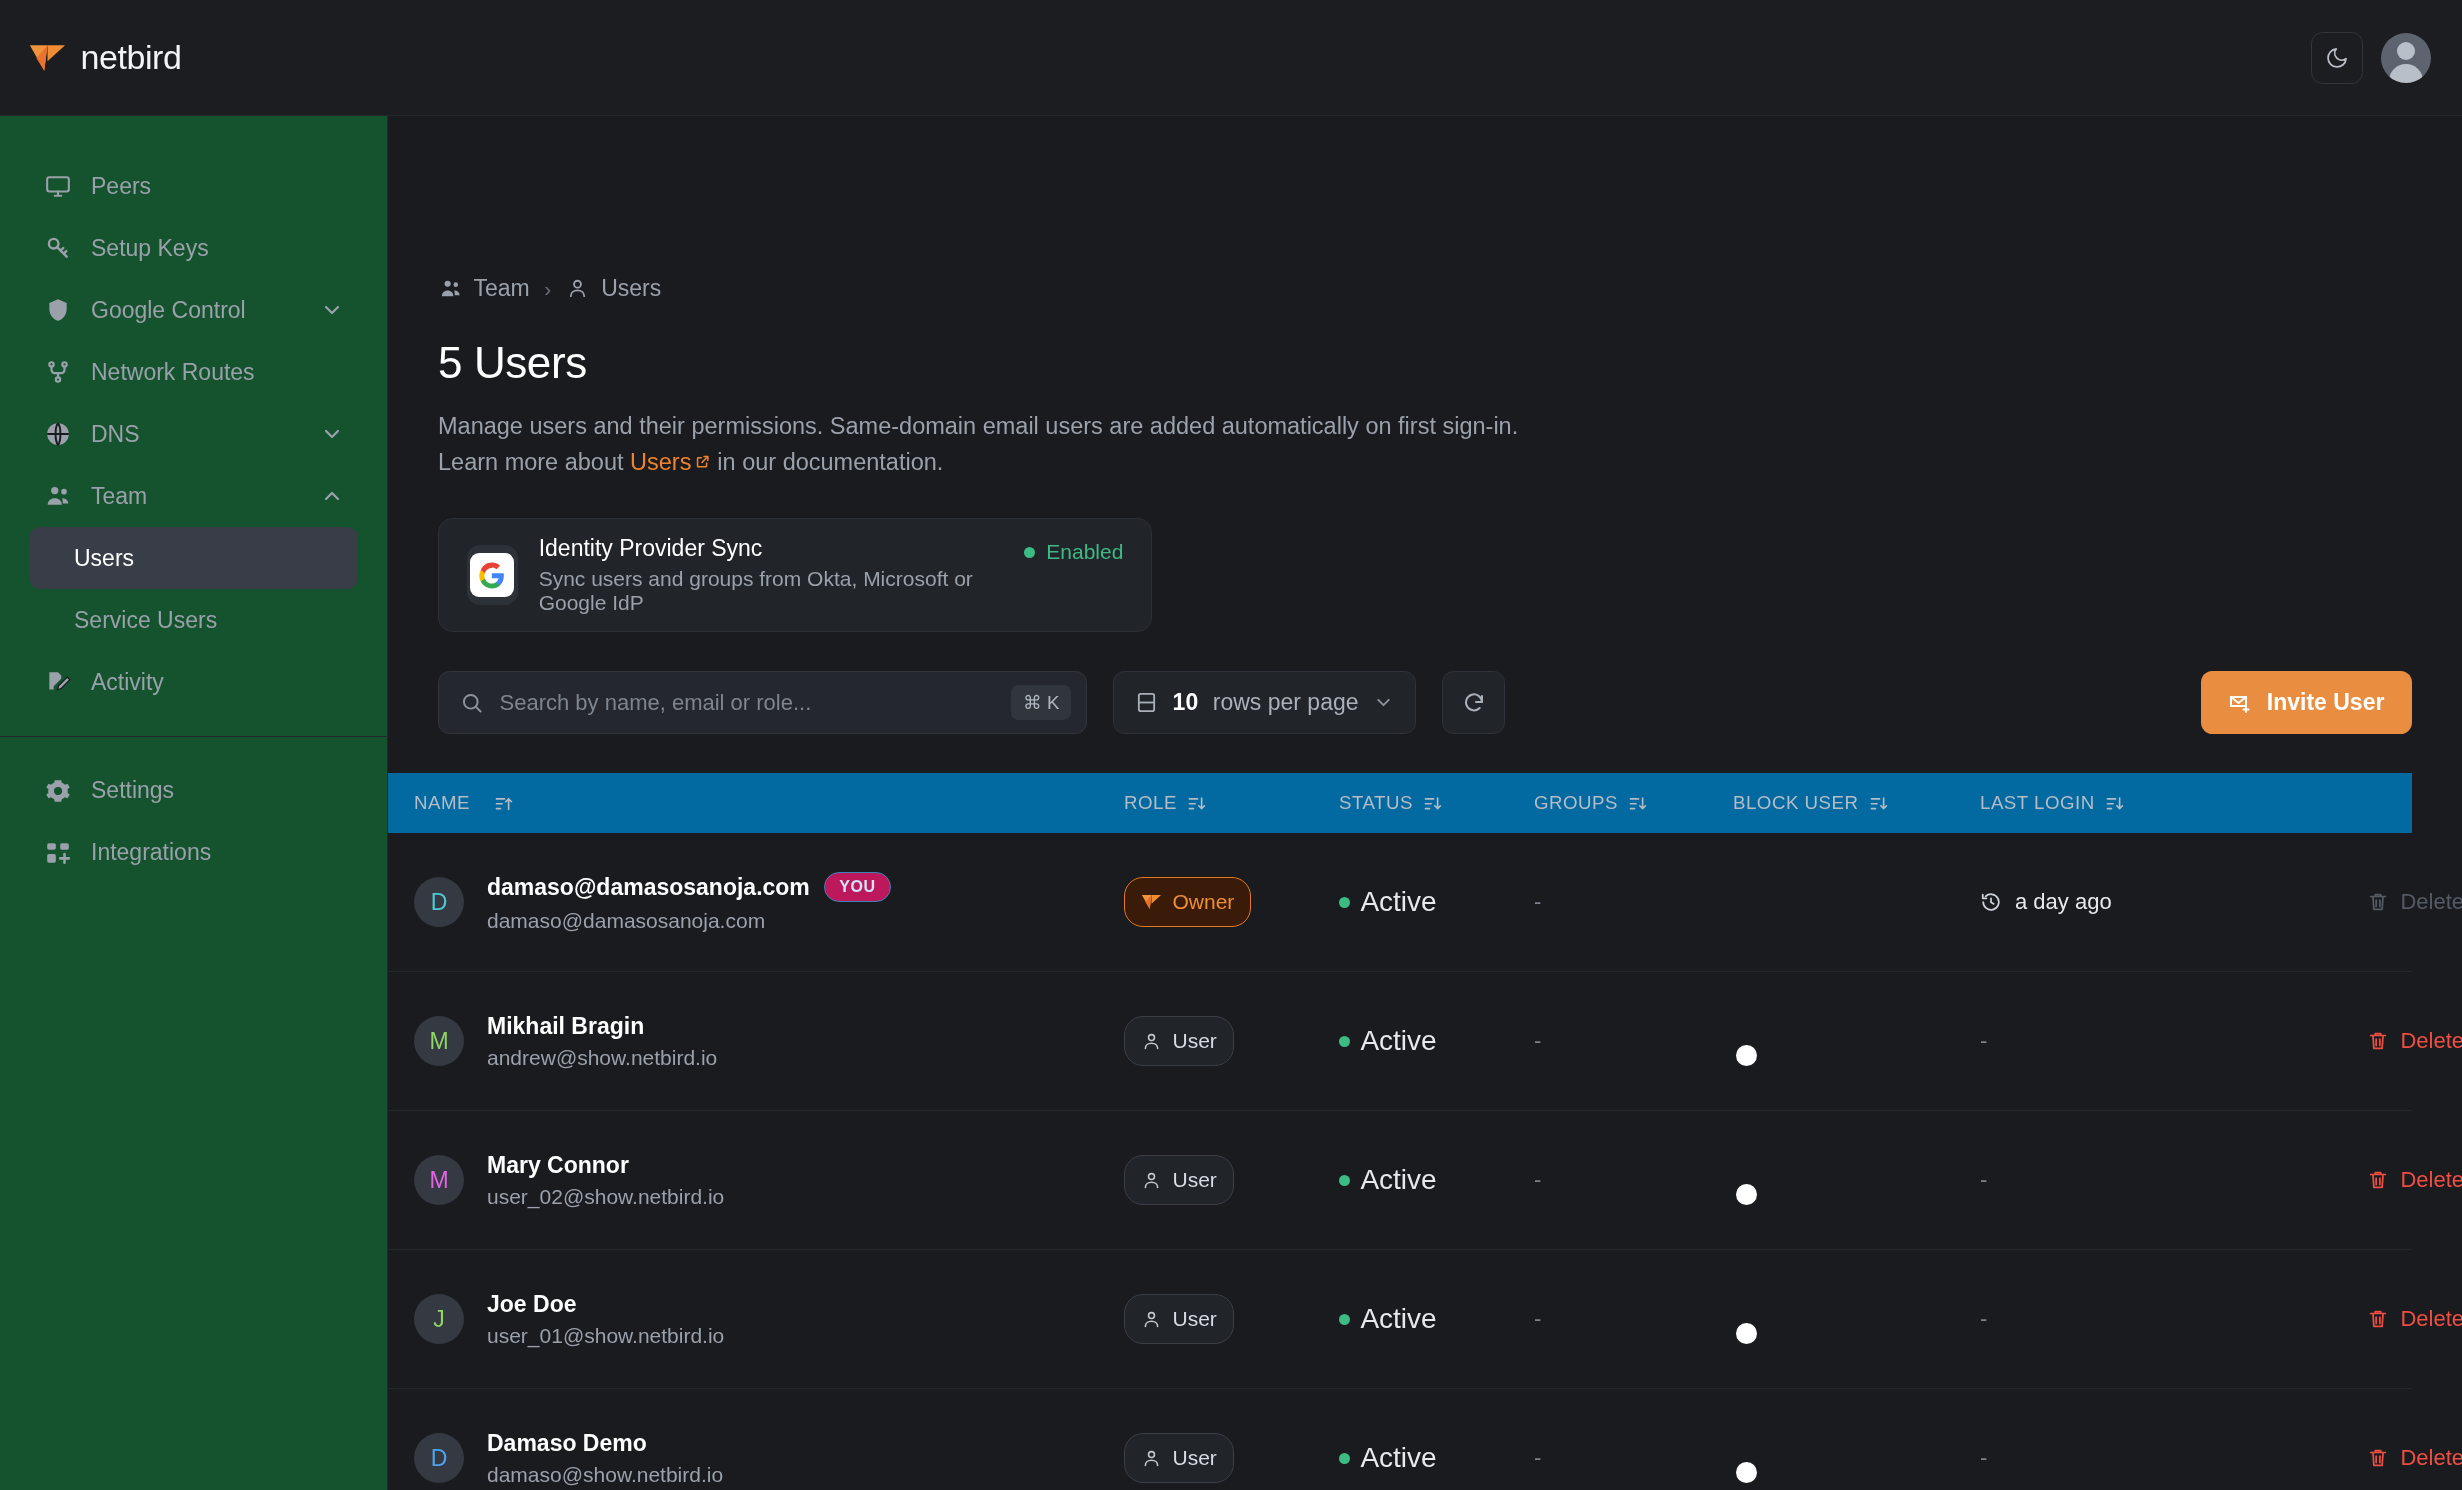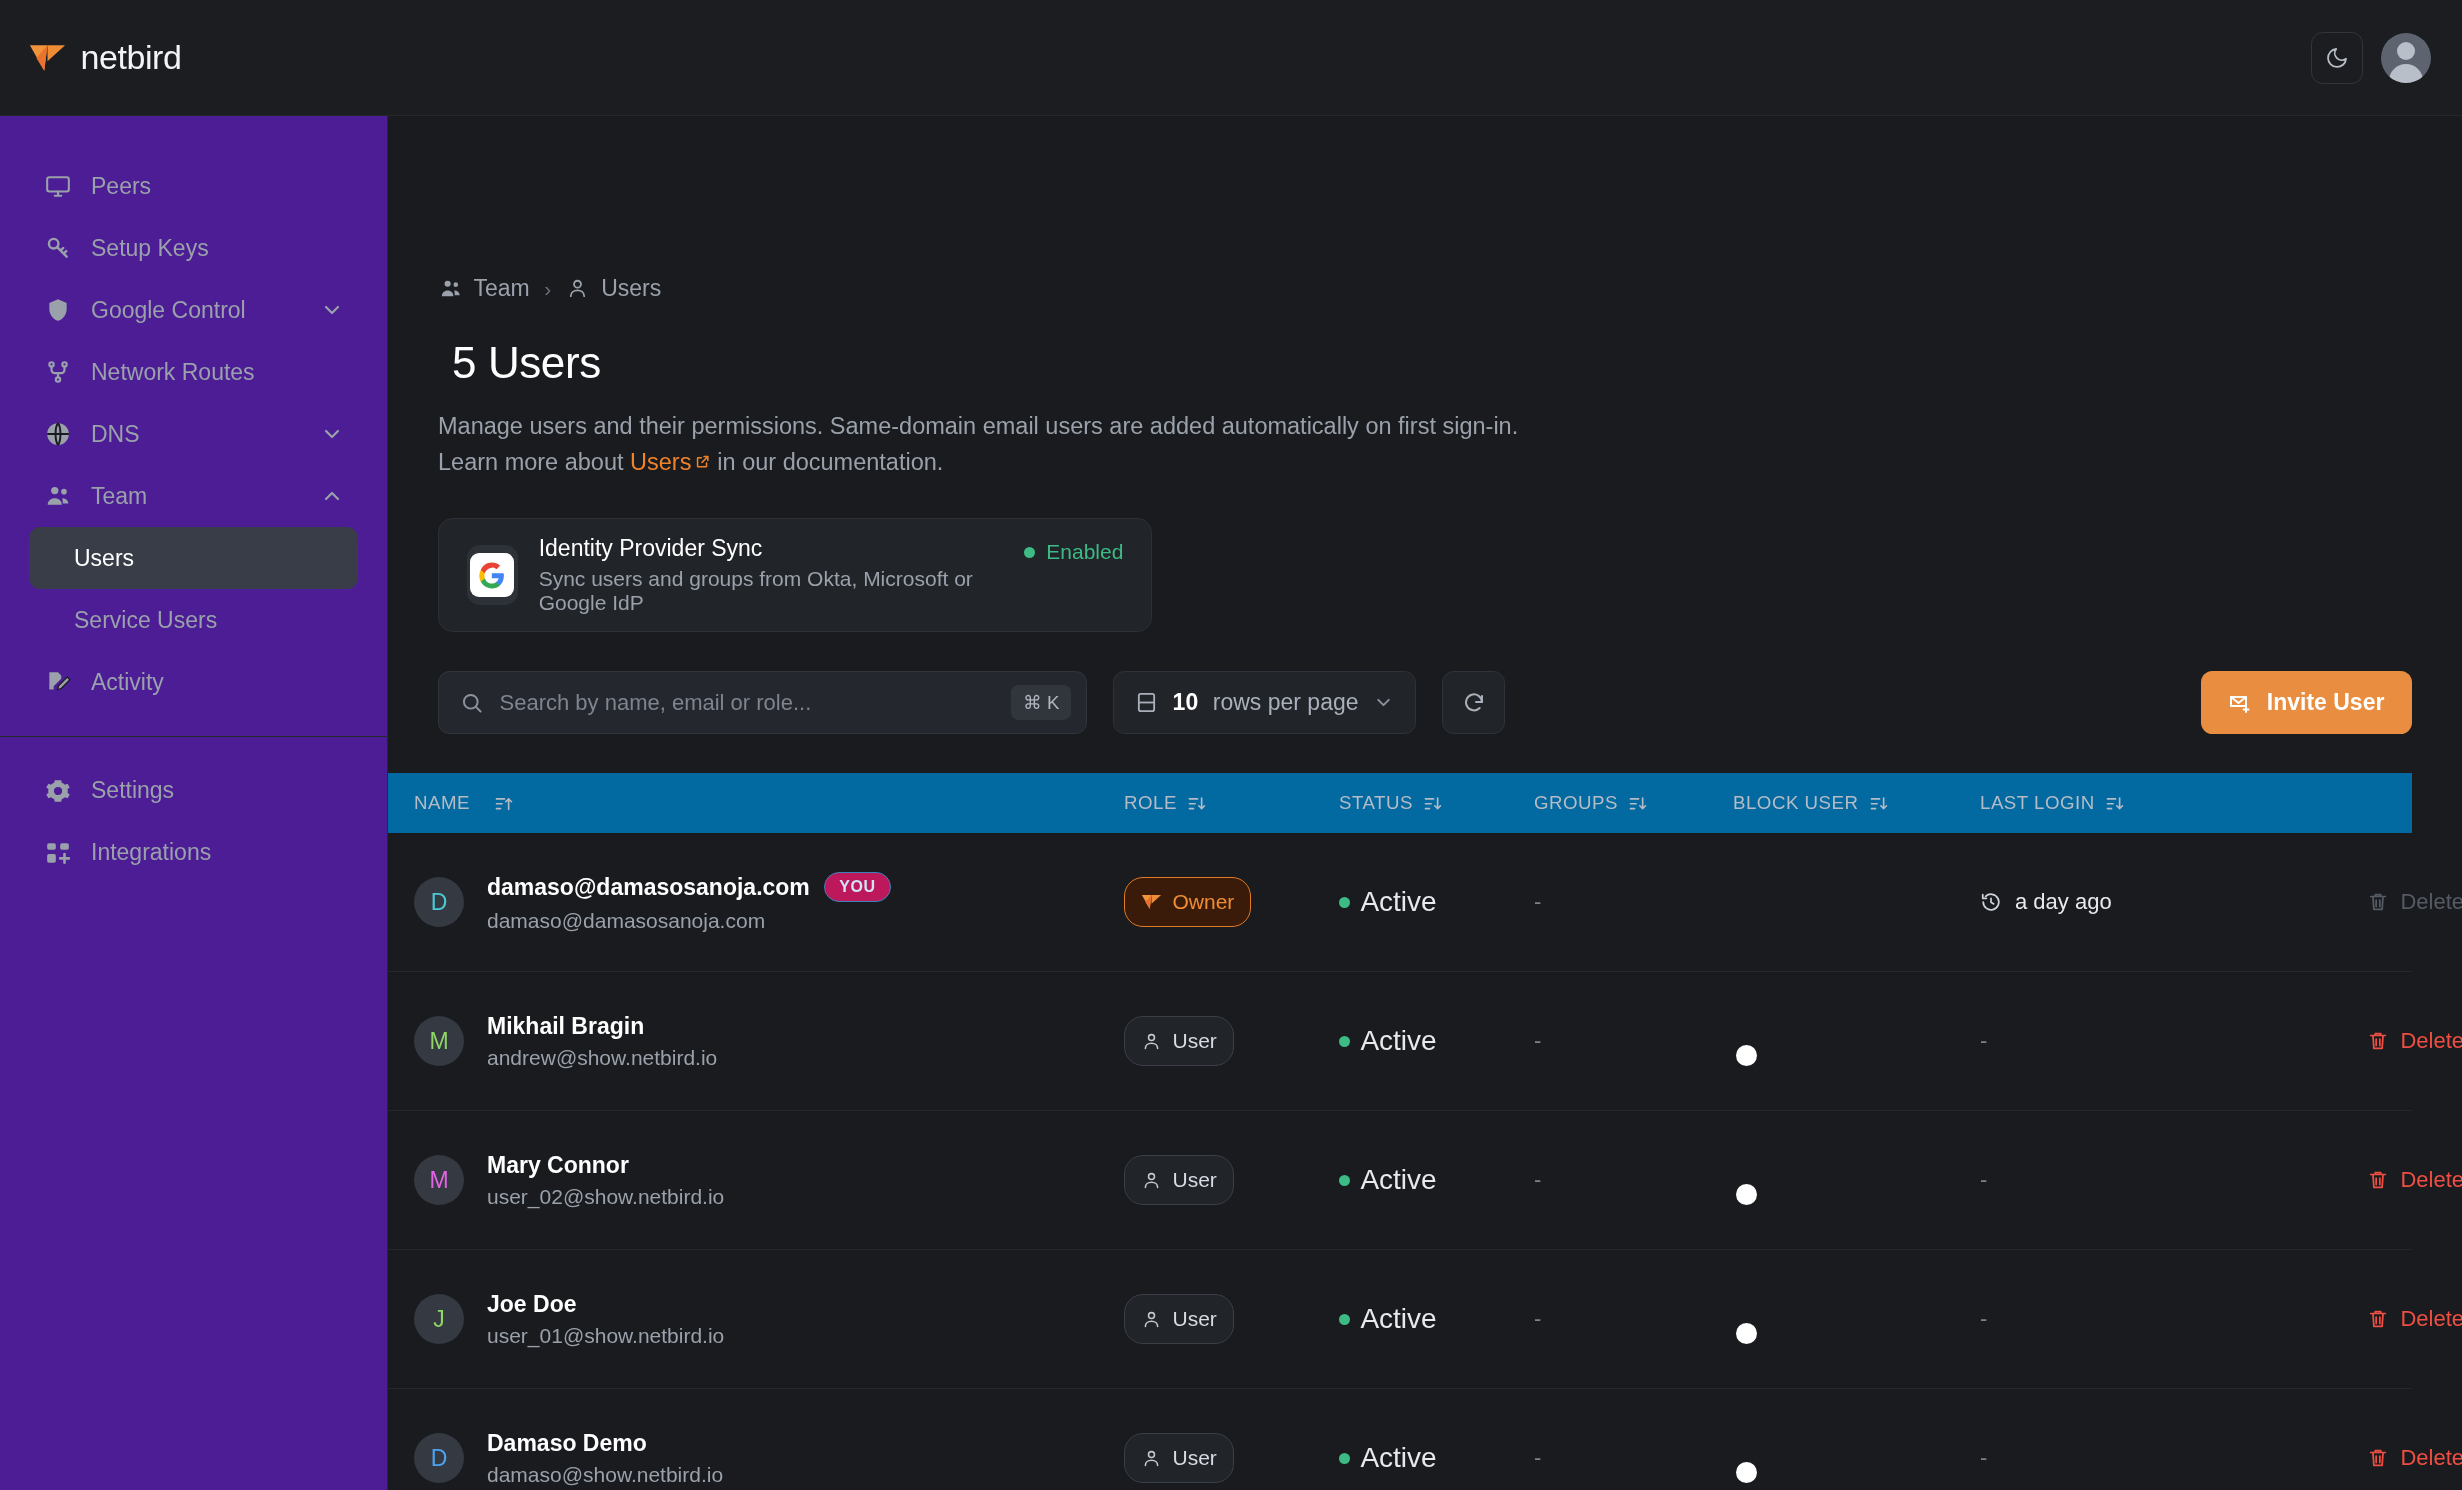--- a/index.html
+++ b/index.html
@@ -31,21 +31,21 @@
   .avatar-top { width: 50px; height: 50px; border-radius: 50%; background: #5d6470; overflow: hidden; position: relative; }
   .avatar-top .head { position: absolute; width: 18px; height: 18px; border-radius: 50%; background: #b9bfc8; left: 16px; top: 9.7px; }
   .avatar-top .body { position: absolute; width: 34px; height: 23px; border-radius: 17px 17px 0 0; background: #b9bfc8; left: 8px; top: 31px; }
 
   
   .body-wrap { flex: 1; display: flex; min-height: 0; }
 
   
   .sidebar {
     width: 388px; flex: 0 0 388px;
-    background: #4c1d95;
+    background: #14532d;
     border-right: 0.8px solid #25282d;
     padding-top: 39px;
   }
   .nav-item {
     display: flex; align-items: center; gap: 18px;
     height: 62px; margin: 0 29px; padding: 0 13px;
     border-radius: 11.4px; color: #9aa1ab; font-size: 23px;
   }
   .nav-item.active { background: #383d47; color: #ffffff; }
   .nav-item .nv-icon { width: 31px; height: 31px; display: flex; align-items: center; justify-content: center; flex: 0 0 31px; }
@@ -57,21 +57,21 @@
   .nav-divider { height: 0.8px; background: #25282d; margin: 23px 0 23px 0; }
 
   
   .main { flex: 1; min-width: 0; background: #191b1f; position: relative; }
   .main-pad { padding: 0 0 0 50px; }
 
   .breadcrumb { display: flex; align-items: center; gap: 11.4px; padding-top: 159px; color: #9aa1ab; font-size: 23px; }
   .breadcrumb .bc-icon { width: 24px; height: 24px; display: flex; align-items: center; justify-content: center; }
   .breadcrumb .sep { color: #6b727c; font-size: 21px; margin: 0 3.2px; }
 
-  .page-title { margin-top: 36px; font-size: 44px; color: #ffffff; font-weight: 400; letter-spacing: -0.4px; margin-left: 14px; }
+  .page-title { margin-top: 36px; font-size: 44px; color: #ffffff; font-weight: 400; letter-spacing: -0.4px; }
   .page-desc { margin-top: 21px; font-size: 23.5px; color: #9aa1ab; line-height: 1.52; }
   .page-desc .lnk { color: #f0832a; }
   .ext-icon { display: inline-block; width: 15.4px; height: 15.4px; vertical-align: baseline; margin-left: 4px; }
 
   
   .idp-card {
     margin-top: 38px; width: 714px; height: 114px;
     background: #212429; border: 0.8px solid #2c3037; border-radius: 14.6px;
     display: flex; align-items: center; padding: 0 27.6px; gap: 21px;
   }

